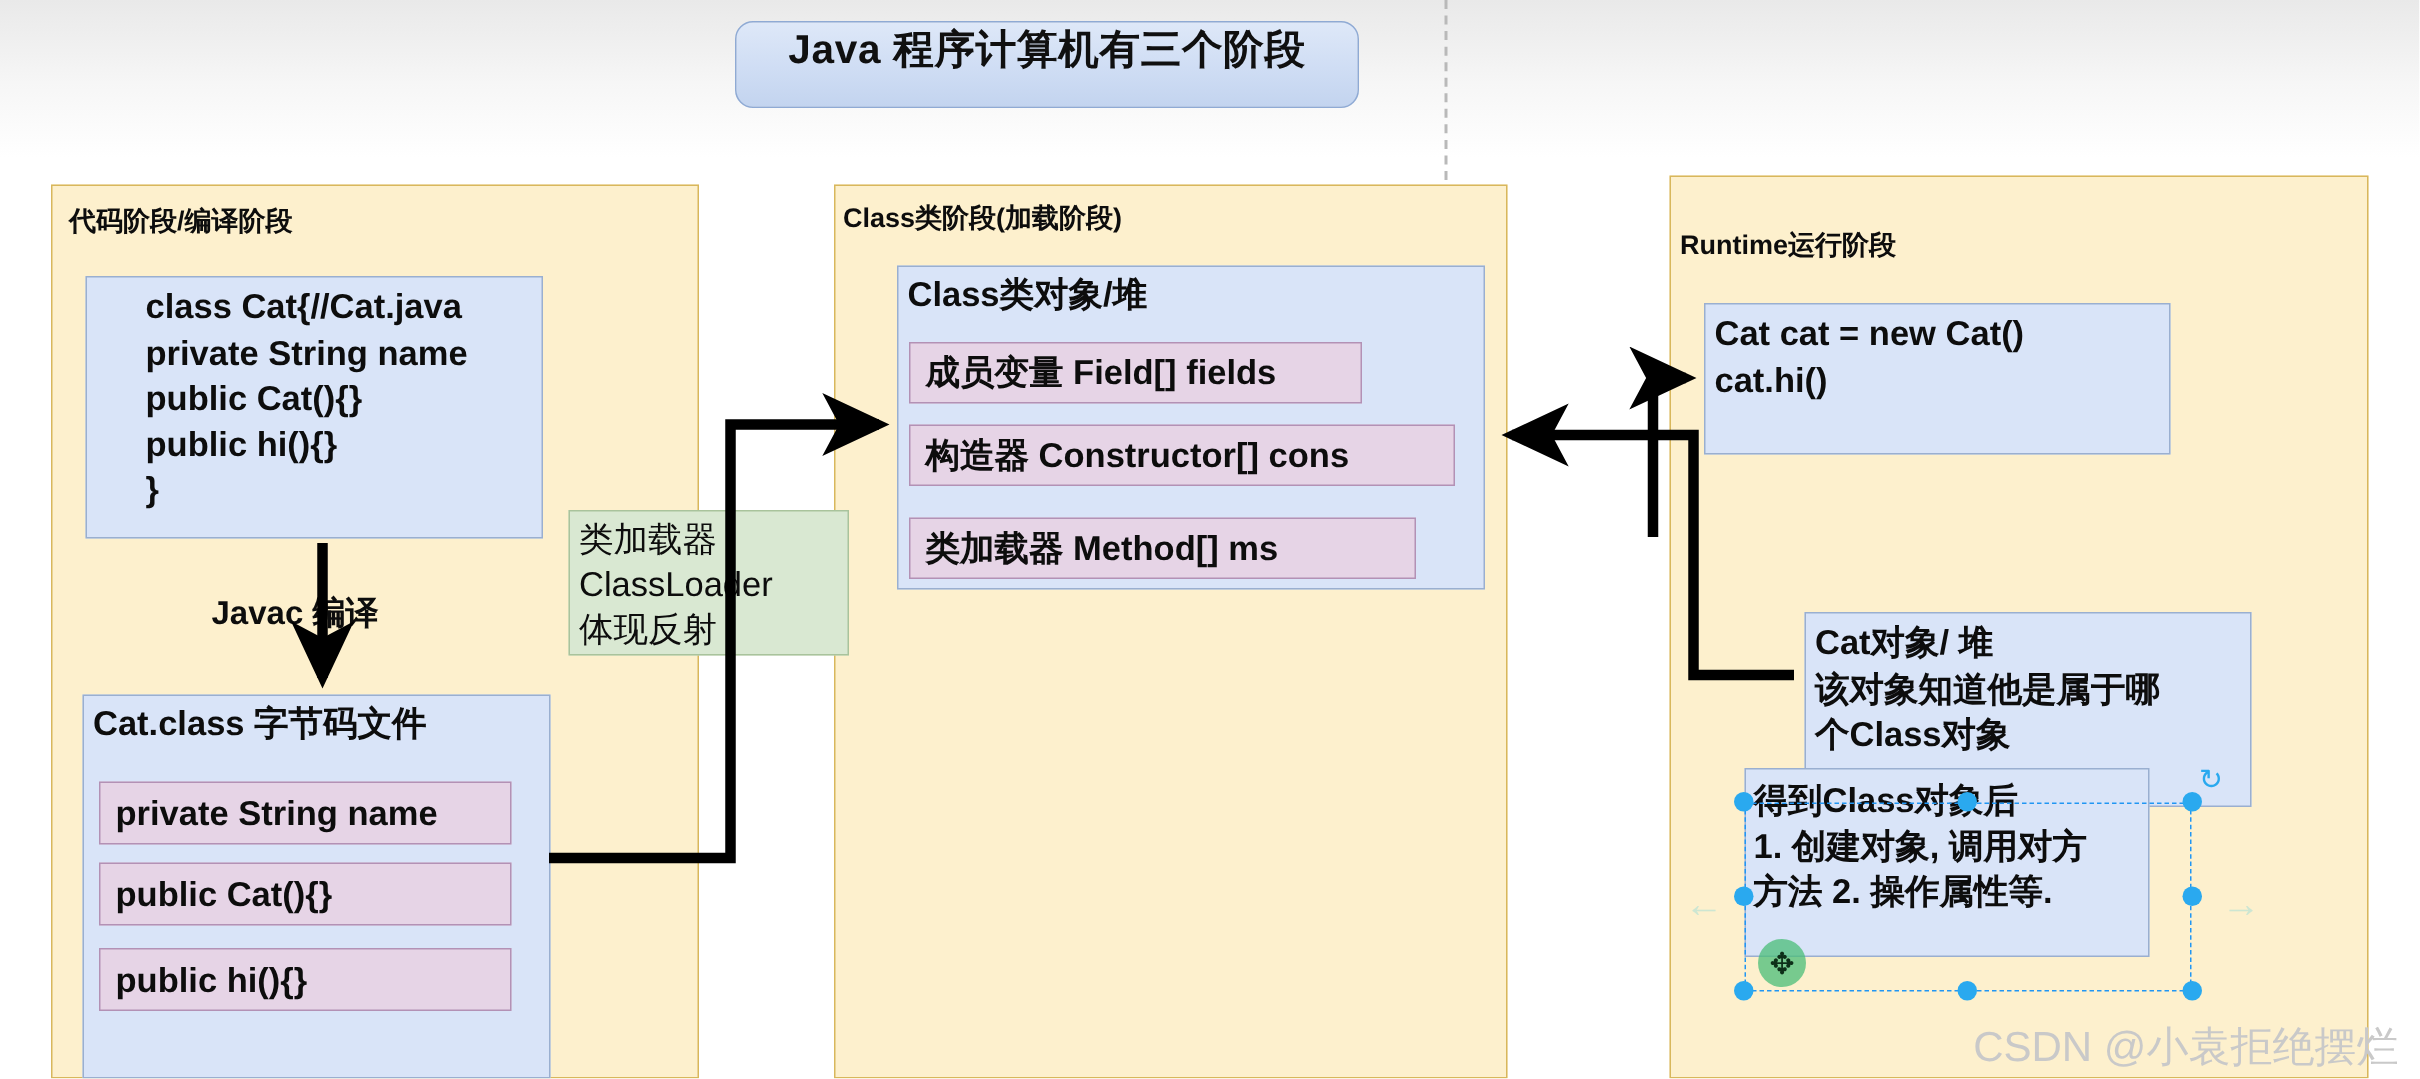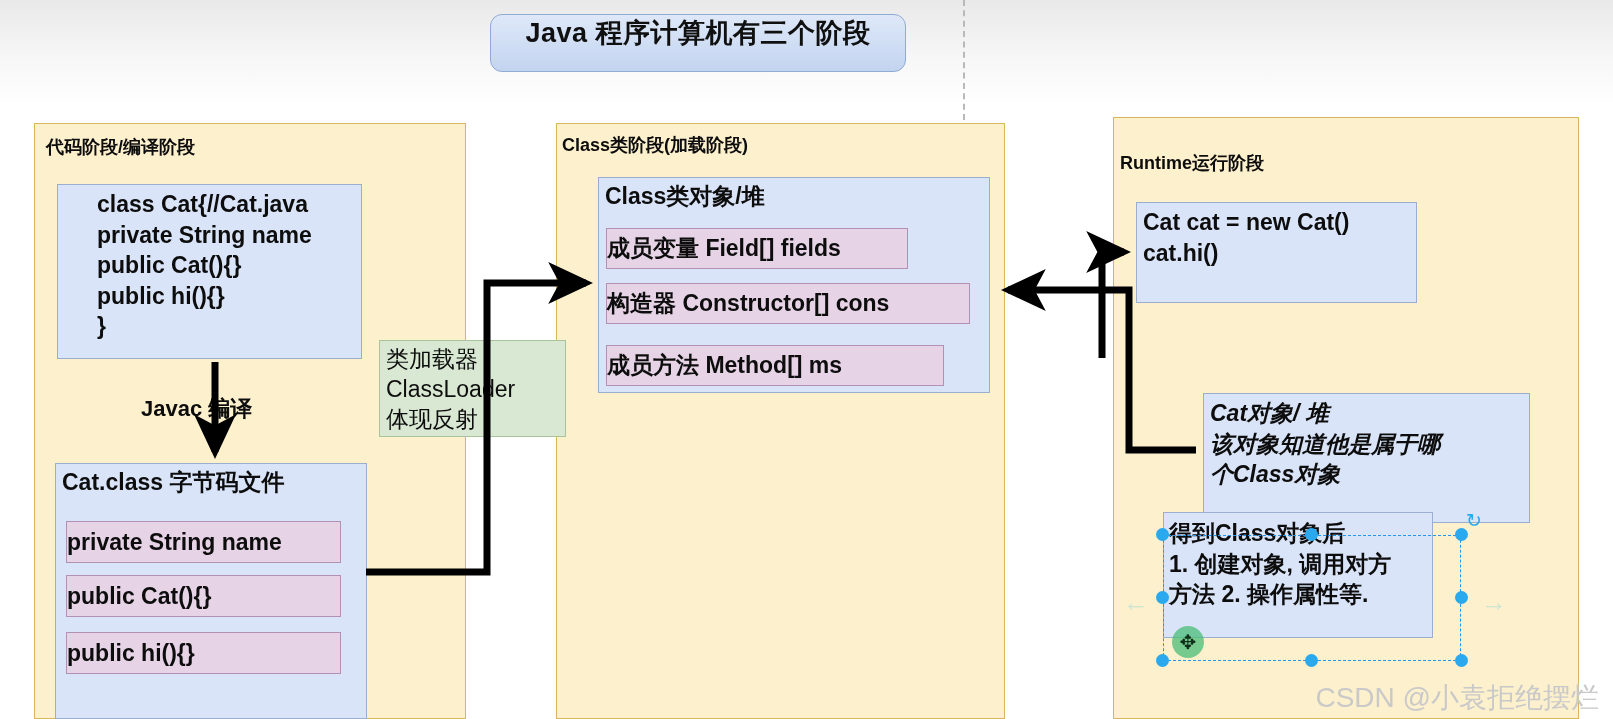--- a/index.html
+++ b/index.html
@@ -91,20 +91,21 @@
     border: 1px solid #b391b5;
     box-sizing: border-box;
     display: flex;
     align-items: center;
     z-index: 5;
   }
   .pinkbox span {
     font-size: 23px;
     font-weight: bold;
     color: #0d0d0d;
+    padding-left: 10px;
     white-space: nowrap;
   }
 
   
   .greenbox {
     position: absolute;
     background: #d9e8d2;
     border: 1px solid #a9c39c;
     box-sizing: border-box;
     z-index: 4;
@@ -241,32 +242,32 @@
   <div class="bluebox" style="left:598px; top:177px; width:392px; height:216px;">
     <div class="txt" style="padding:3px 0 0 6px;">Class类对象/堆</div>
   </div>
   <div class="pinkbox" style="left:606px; top:228px; width:302px; height:41px;">
     <span>成员变量 Field[] fields</span>
   </div>
   <div class="pinkbox" style="left:606px; top:283px; width:364px; height:41px;">
     <span>构造器 Constructor[] cons</span>
   </div>
   <div class="pinkbox" style="left:606px; top:345px; width:338px; height:41px;">
-    <span>成员方法 Method[] ms</span>
+    <span>类加载器 Method[] ms</span>
   </div>
 
   <div class="panel" style="left:1113px; top:117px; width:466px; height:602px;"></div>
   <div class="panel-title" style="left:1120px; top:119px;margin-top:32px;">Runtime运行阶段</div>
 
-  <div class="bluebox" style="left:1136px; top:202px; width:281px; height:101px;">
+  <div class="bluebox" style="left:1136px; top:202px; width:311px; height:101px;">
     <div class="txt" style="padding:4px 0 0 6px;">Cat cat = new Cat()
 cat.hi()</div>
   </div>
 
-  <div class="bluebox" style="left:1203px; top:393px; width:327px; height:130px;font-style:italic;">
+  <div class="bluebox" style="left:1203px; top:408px; width:298px; height:130px;">
     <div class="txt" style="padding:4px 0 0 6px;">Cat对象/ 堆
 该对象知道他是属于哪
 个Class对象</div>
   </div>
 
   <div class="bluebox" style="left:1163px; top:512px; width:270px; height:126px;">
     <div class="txt" style="padding:5px 0 0 5px;">得到Class对象后
 1. 创建对象, 调用对方
 方法 2. 操作属性等.</div>
   </div>

